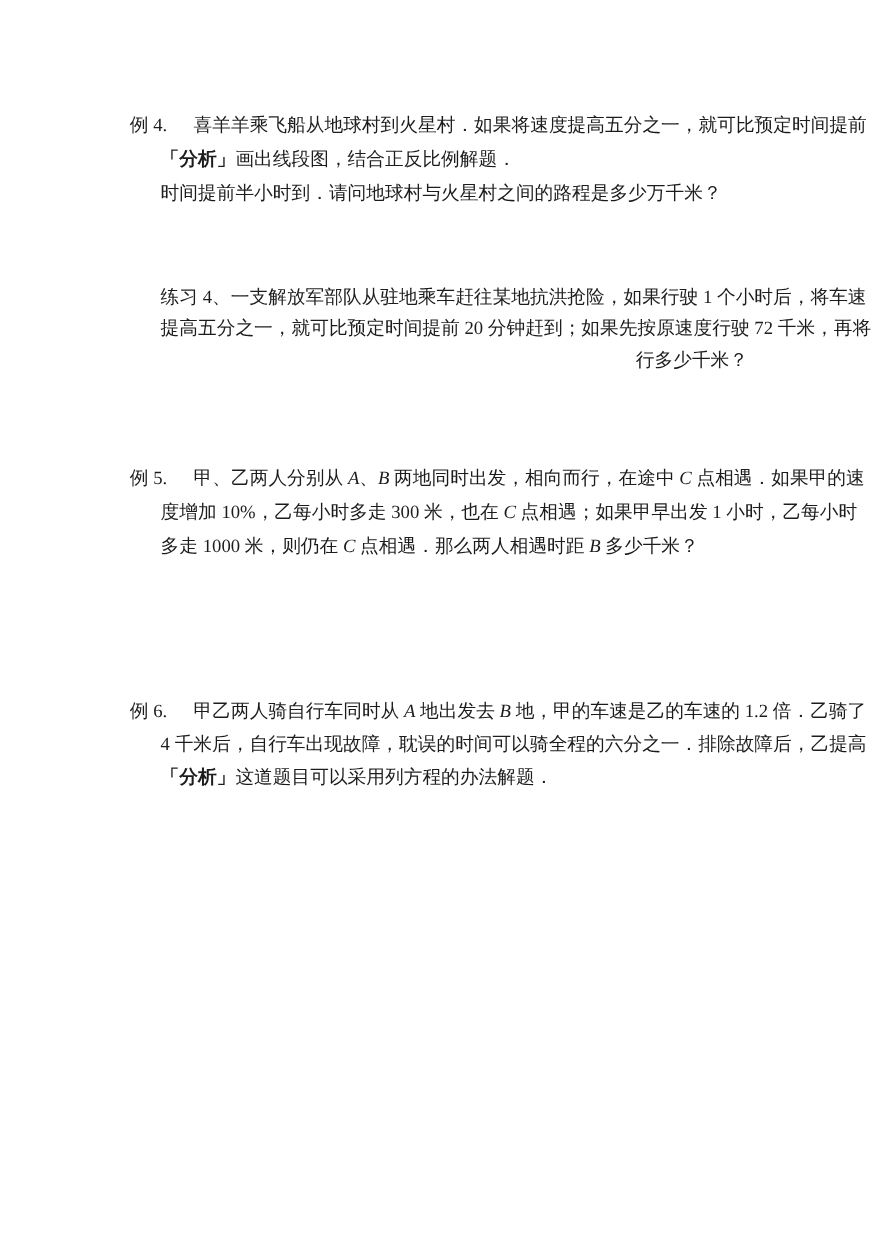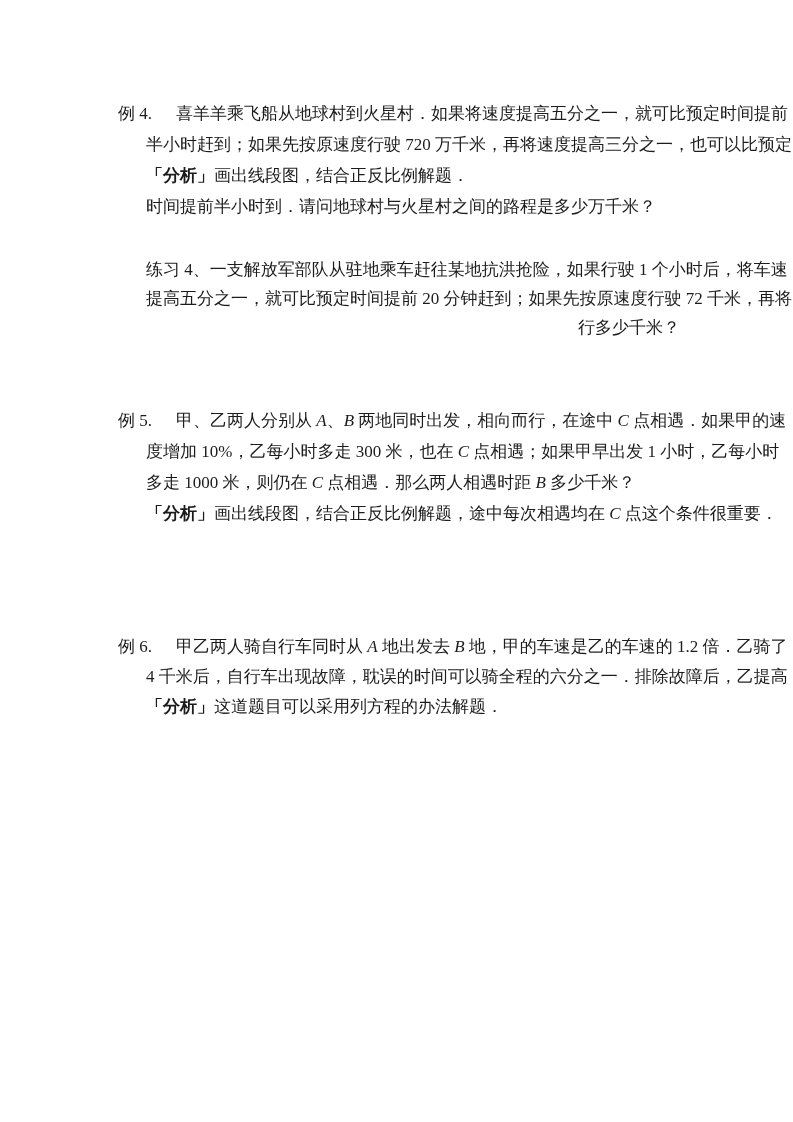--- a/index.html
+++ b/index.html
@@ -23,36 +23,34 @@
   .alabel{font-weight:bold;}
   .t i{font-style:italic;font-family:"Liberation Serif","DejaVu Serif",serif;}
 </style>
 </head>
 <body>
 
 <div class="page">
 
   <section class="block lh31" style="top:98px">
     <div class="line"><span class="label">例 4.</span><span class="t">喜羊羊乘飞船从地球村到火星村．如果将速度提高五分之一，就可比预定时间提前</span></div>
-    <div class="line cont"><span class="t">半小时赶到；如果先按原速度行驶 720 万千米，再将速度提高三分之一，也可以比预定</span></div>
     <div class="line cont"><span class="alabel">「分析」</span><span class="t">画出线段图，结合正反比例解题．</span></div>
     <div class="line cont"><span class="t">时间提前半小时到．请问地球村与火星村之间的路程是多少万千米？</span></div>
   </section>
 
   <section class="block lh29" style="top:255px">
     <div class="line cont"><span>练习 4、</span><span class="t">一支解放军部队从驻地乘车赶往某地抗洪抢险，如果行驶 1 个小时后，将车速</span></div>
     <div class="line cont"><span class="t">提高五分之一，就可比预定时间提前 20 分钟赶到；如果先按原速度行驶 72 千米，再将</span></div>
     <div class="line cont"><span class="t">行多少千米？</span></div>
   </section>
 
-  <section class="block lh31" style="top:405px">
+  <section class="block lh31" style="top:419px">
     <div class="line"><span class="label">例 5.</span><span class="t">甲、乙两人分别从 <i>A</i>、<i>B</i> 两地同时出发，相向而行，在途中 <i>C</i> 点相遇．如果甲的速</span></div>
     <div class="line cont"><span class="t">度增加 10%，乙每小时多走 300 米，也在 <i>C</i> 点相遇；如果甲早出发 1 小时，乙每小时</span></div>
     <div class="line cont"><span class="t">多走 1000 米，则仍在 <i>C</i> 点相遇．那么两人相遇时距 <i>B</i> 多少千米？</span></div>
-    <div class="line cont"><span class="alabel">「分析」</span><span class="t">画出线段图，结合正反比例解题，途中每次相遇均在 <i>C</i> 点这个条件很重要．</span></div>
   </section>
 
   <section class="block lh30" style="top:632px">
     <div class="line"><span class="label">例 6.</span><span class="t">甲乙两人骑自行车同时从 <i>A</i> 地出发去 <i>B</i> 地，甲的车速是乙的车速的 1.2 倍．乙骑了</span></div>
     <div class="line cont"><span class="t">4 千米后，自行车出现故障，耽误的时间可以骑全程的六分之一．排除故障后，乙提高</span></div>
     <div class="line cont"><span class="alabel">「分析」</span><span class="t">这道题目可以采用列方程的办法解题．</span></div>
   </section>
 
 </div>
 

